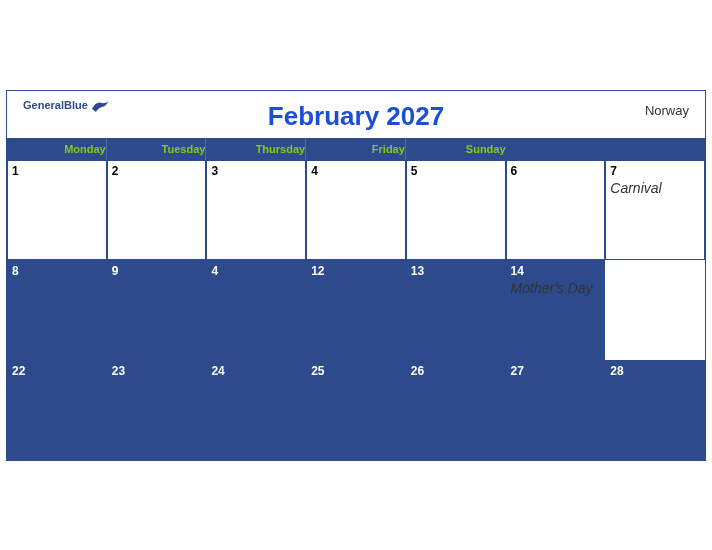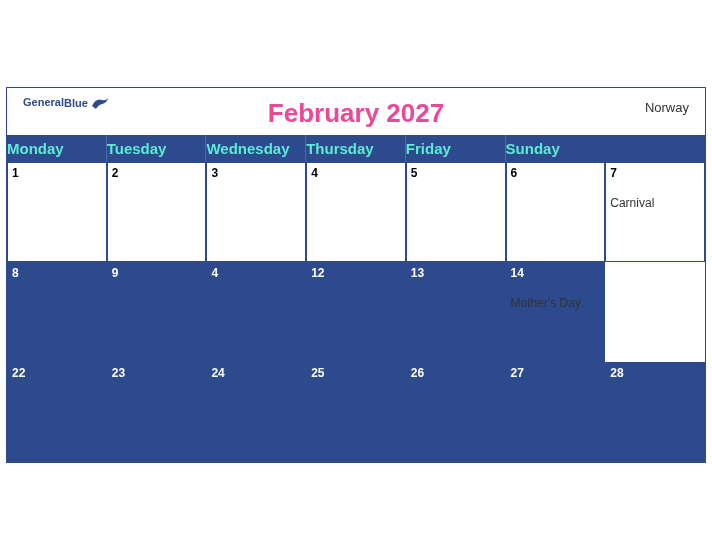--- a/index.html
+++ b/index.html
@@ -51,39 +51,39 @@
       height: 14px;
       margin-left: 2px;
     }
     .logo-row {
       display: flex;
       align-items: center;
     }
     .calendar-title {
       font-size: 26px;
       font-weight: bold;
-      color: #ec4899;
+      color: #1d4ed8;
       text-align: right;
     }
     .country-label {
       position: absolute;
       right: 16px;
       top: 12px;
       font-size: 13px;
       color: #333;
     }
     .day-headers {
       display: grid;
       grid-template-columns: repeat(7, 1fr);
       background: #2c4a8c;
     }
     .day-header {
-      color: #5eead4;
-      text-align: left;
-      font-size: 15px;
+      color: #84cc16;
+      text-align: right;
+      font-size: 11px;
       font-weight: bold;
       padding: 5px 0;
       border-right: 1px solid #4a6aac;
     }
     .day-header:last-child {
       border-right: none;
     }
     .cal-cell {
       border: 1px solid #2c4a8c;
       min-height: 100px;
@@ -92,24 +92,25 @@
       position: relative;
       vertical-align: top;
     }
     .cal-date {
       font-size: 12px;
       font-weight: bold;
       color: #000;
       display: block;
     }
     .cal-event {
-      font-size: 12px;
+      font-size: 14px;
       color: #333;
-      margin-top: 16px;
+      margin-top: 2px;
       display: block;
+      font-style: italic;
     }
 
     .rows-wrapper {
       display: flex;
       flex-direction: column;
     }
     .week-row {
       display: grid;
       grid-template-columns: repeat(7, 1fr);
     }
@@ -140,21 +141,20 @@
         </svg>
       </div>
     </div>
     <h1 class="calendar-title">February 2027</h1>
     <span class="country-label">Norway</span>
   </div>
 
   <div class="day-headers">
   <div class="day-header">Monday</div>
       <div class="day-header">Tuesday</div>
-      <div class="day-header">Wednesday</div>
       <div class="day-header">Thursday</div>
       <div class="day-header">Friday</div>
       <div class="day-header">Sunday</div>
     </div>
 
   <div class="rows-wrapper">
   <div class="week-row odd">
         <div class="cal-cell">
           <span class="cal-date">1</span>
         </div>

